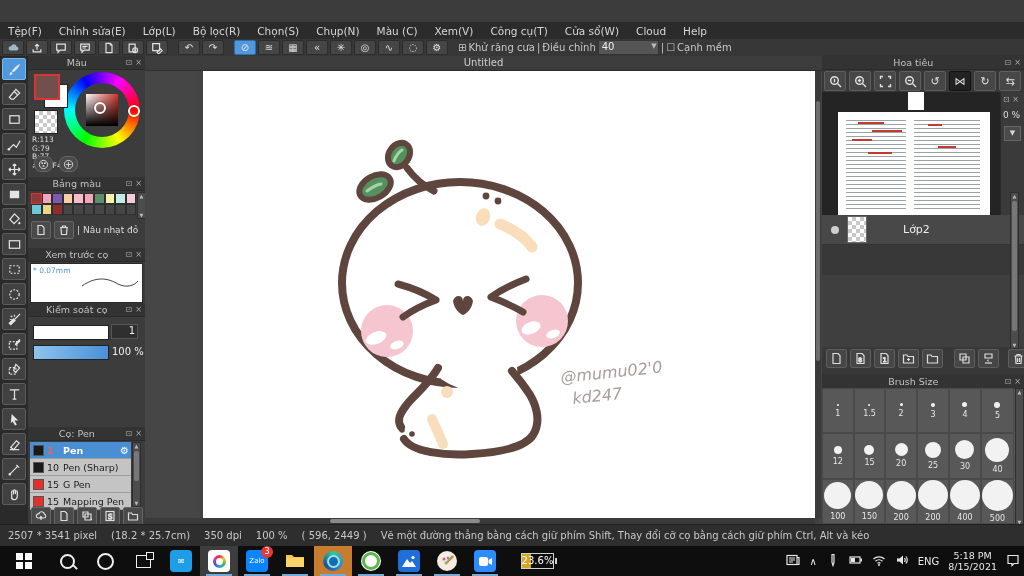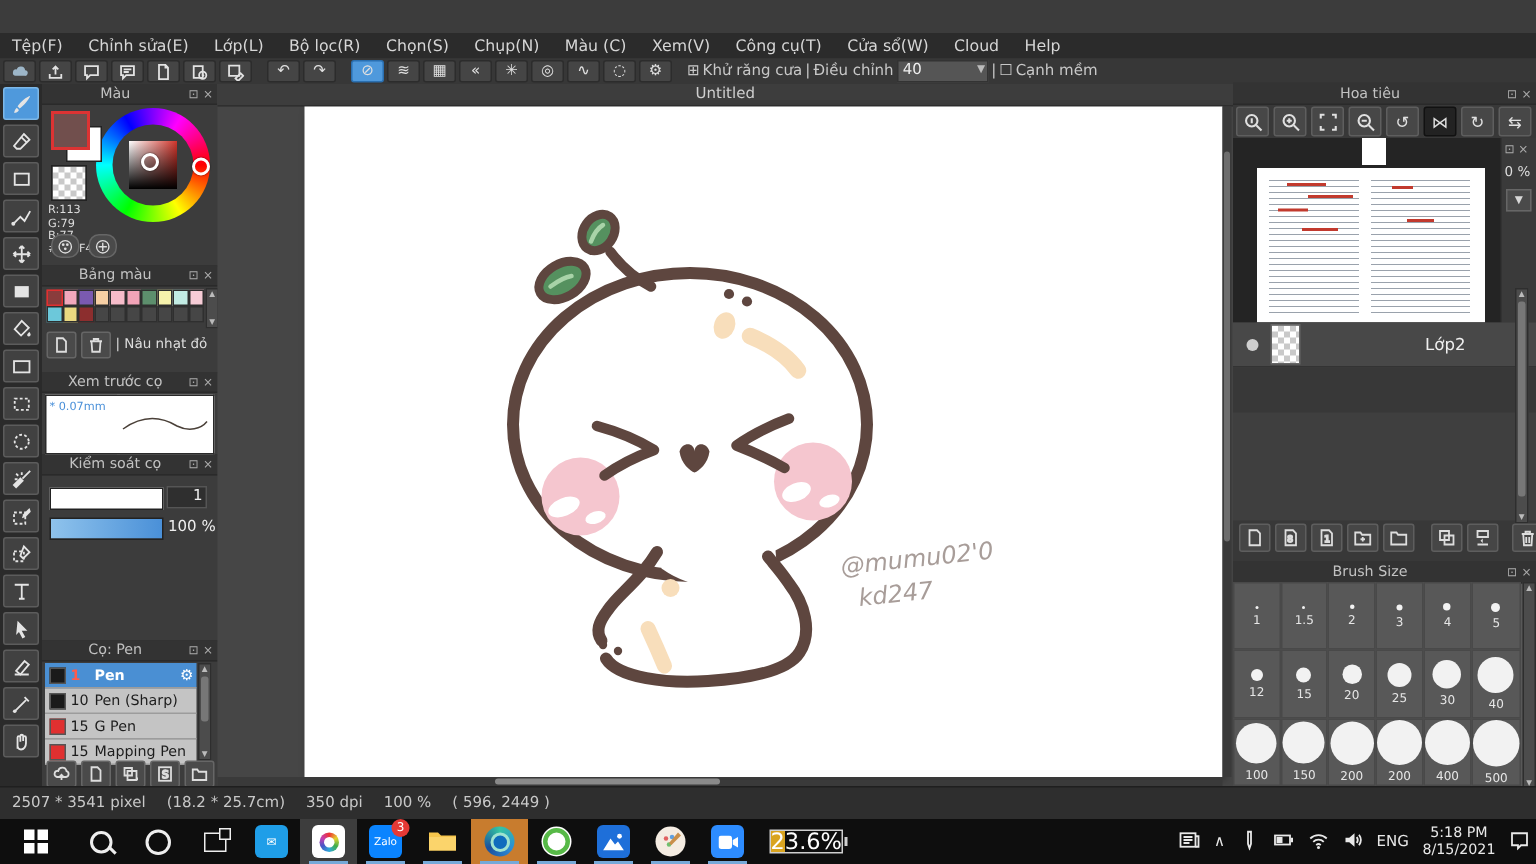--- a/index.html
+++ b/index.html
@@ -85,21 +85,21 @@
 .navbtn.on{background:#222;border-color:#111}
 #navthumb{position:absolute;left:0;top:37px;width:178px;height:123px;background:#242424;overflow:hidden}
 #navpage{position:absolute;left:16px;top:20px;width:152px;height:103px;background:#fff}
 .pcol{position:absolute;top:6px;height:92px;background:repeating-linear-gradient(#fff 0,#fff 2px,#9aa2ac 2px,#9aa2ac 3px,#fff 3px,#fff 4px)}
 .rmark{position:absolute;height:2px;background:#c23a2e}
 
 .lrow{position:absolute;left:0;width:202px;height:29px;background:#484848;border-bottom:1px solid #333;display:flex;align-items:center}
 .lrow.on{background:#4e96d9}
 .ldot{width:8px;height:8px;border-radius:50%;background:#cfcfcf;margin:0 8px 0 9px}
 .lthumb{width:18px;height:25px;border:1px solid #666}
-.lname{flex:1;text-align:center;padding-left:36px;color:#eee;font-size:11px}
+.lname{flex:1;text-align:left;padding-left:36px;color:#eee;font-size:11px}
 .lrow.on .lname{font-weight:bold;color:#fff}
 .lbtn{width:19px;height:17px;background:#464646;border:1px solid #5e5e5e;border-radius:2px;display:flex;align-items:center;justify-content:center}
 .lbtn svg{width:13px;height:13px}
 .lbtn svg *{stroke:#ddd;stroke-width:1.2;fill:none}
 .lbtn svg .f{fill:#ddd;stroke:none}
 
 #bsgrid{position:absolute;left:0;top:14px;width:192px;height:136px;background:#585858;display:grid;grid-template-columns:repeat(6,1fr);grid-template-rows:repeat(3,1fr)}
 .bsc{border:1px solid #494949;display:flex;flex-direction:column;align-items:center;justify-content:center;gap:3px}
 .bsc i{background:#f2f2f2;border-radius:50%;display:block}
 .bsc b{font-weight:normal;font-size:8px;color:#e6e6e6}
@@ -756,20 +756,21 @@
         </div>
     </div>
   </div>
 
   <div class="abs" id="statusbar">
     <span>2507 * 3541 pixel</span>
     <span>(18.2 * 25.7cm)</span>
     <span>350 dpi</span>
     <span>100 %</span>
     <span>( 596, 2449 )</span>
+    <span>Vẽ một đường thẳng bằng cách giữ phím Shift, Thay đổi cỡ cọ bằng cách giữ phím Ctrl, Alt và kéo</span>
   </div>
 
   <div class="abs" id="taskbar">
     <div class="tcell" style="width:48px">
       <div style="display:grid;grid-template-columns:7px 7px;grid-template-rows:7px 7px;gap:1.5px">
           <i style="background:#fff"></i>
           <i style="background:#fff"></i>
           <i style="background:#fff"></i>
           <i style="background:#fff"></i>
         </div>
@@ -836,21 +837,21 @@
       </div>
     <div class="tcell run">
         <div class="ticon" style="background:#2d8cff">
           <svg width="13" height="9" viewBox="0 0 13 9">
             <rect x="0" y="0" width="9" height="9" rx="2" fill="#fff"></rect>
             <path d="M9.5 3 13 1v7L9.5 6z" fill="#fff"></path>
           </svg>
         </div>
       </div>
     <div class="tcell" style="width:70px">
-      <div style="border:1px solid #cfcfcf;padding:0 0;height:14px;line-height:14px;font-size:15px;color:#fff;background:linear-gradient(90deg,#d9a420 9px,rgba(0,0,0,0) 9px);position:relative">23.6%</div>
+      <div style="border:1px solid #cfcfcf;padding:0 0;height:14px;line-height:14px;font-size:10px;color:#fff;background:linear-gradient(90deg,#d9a420 9px,rgba(0,0,0,0) 9px);position:relative">23.6%</div>
       <i style="width:2px;height:6px;background:#cfcfcf;margin-left:1px"></i>
     </div>
     <div id="tray">
       <span><svg viewBox="0 0 14 14">
             <rect x="1" y="2.5" width="10" height="9"></rect>
             <path d="M3 5h6M3 7h6M3 9h4"></path>
             <path d="M11 4.5h2v7h-2"></path>
           </svg></span>
       <span style="font-size:10px">∧</span>
       <span><svg viewBox="0 0 14 14">

